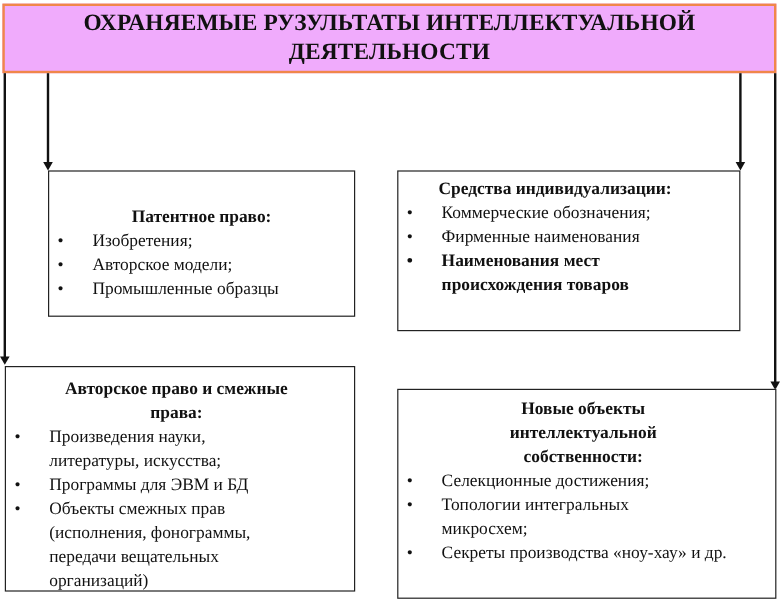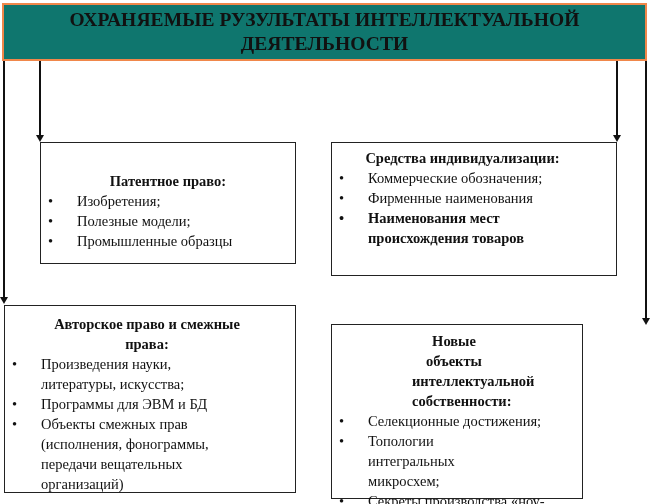--- a/index.html
+++ b/index.html
@@ -14,21 +14,21 @@
       overflow: hidden;
       font-family: "Liberation Serif", "DejaVu Serif", serif;
       color: #111111;
     }
     .header {
       position: absolute;
       left: 2px;
       top: 3px;
       width: 645px;
       height: 58px;
-      background: #0f766e;
+      background: #f0abfc;
       border: 2px solid #f0874a;
       box-sizing: border-box;
       display: flex;
       flex-direction: column;
       align-items: center;
       justify-content: center;
       text-align: center;
     }
     .header .title-line {
       font-weight: bold;
@@ -94,21 +94,21 @@
 <div class="line" style="left:616px; top:61px; width:2px; height:74px;"></div>
 <div class="arrow" style="left:613px; top:135px;"></div>
 
 <div class="line" style="left:645px; top:61px; width:2px; height:258px;"></div>
 <div class="arrow" style="left:642px; top:318px;"></div>
 
 <div class="box" style="left:40px; top:142px; width:256px; height:122px; padding-top:28px;">
   <div class="box-title">Патентное право:</div>
   <ul>
     <li>Изобретения;</li>
-    <li>Полезные модели;</li>
+    <li>Авторское модели;</li>
     <li>Промышленные образцы</li>
   </ul>
 </div>
 
 <div class="box" style="left:331px; top:142px; width:286px; height:134px; padding-top:5px; padding-right:23px;">
   <div class="box-title">Средства индивидуализации:</div>
   <ul>
     <li>Коммерческие обозначения;</li>
     <li>Фирменные наименования</li>
     <li style="padding-right:60px;font-weight:bold;">Наименования мест происхождения товаров</li>
@@ -117,20 +117,20 @@
 
 <div class="box" style="left:4px; top:305px; width:292px; height:188px; padding-top:8px; padding-right:8px;">
   <div class="box-title" style="padding:0 28px 0 30px;">Авторское право и смежные права:</div>
   <ul>
     <li style="padding-right:60px;">Произведения науки, литературы, искусства;</li>
     <li>Программы для ЭВМ и БД</li>
     <li style="padding-right:40px;">Объекты смежных прав (исполнения, фонограммы, передачи вещательных организаций)</li>
   </ul>
 </div>
 
-<div class="box" style="left:331px; top:324px; width:252px; height:175px; padding-top:6px; padding-right:6px;">
+<div class="box" style="left:331px; top:324px; width:316px; height:175px; padding-top:6px; padding-right:6px;">
   <div class="box-title" style="padding:0 80px;">Новые объекты интеллектуальной собственности:</div>
   <ul>
     <li>Селекционные достижения;</li>
     <li style="padding-right:80px;">Топологии интегральных микросхем;</li>
     <li style="padding-right:4px;">Секреты производства «ноу-хау» и др.</li>
   </ul>
 </div>
 
 </body></html>

